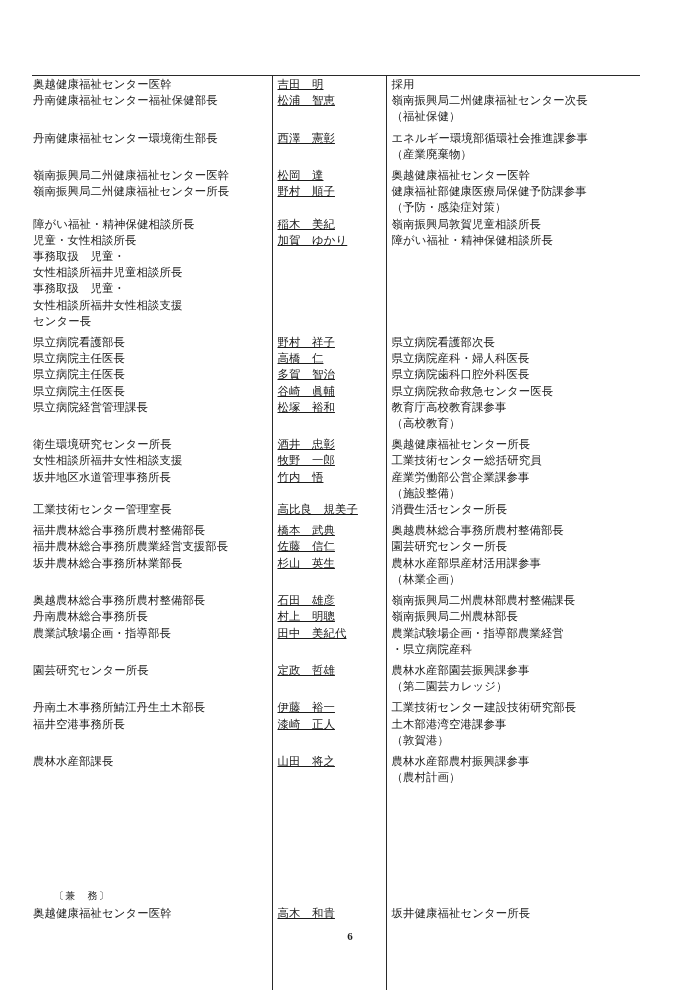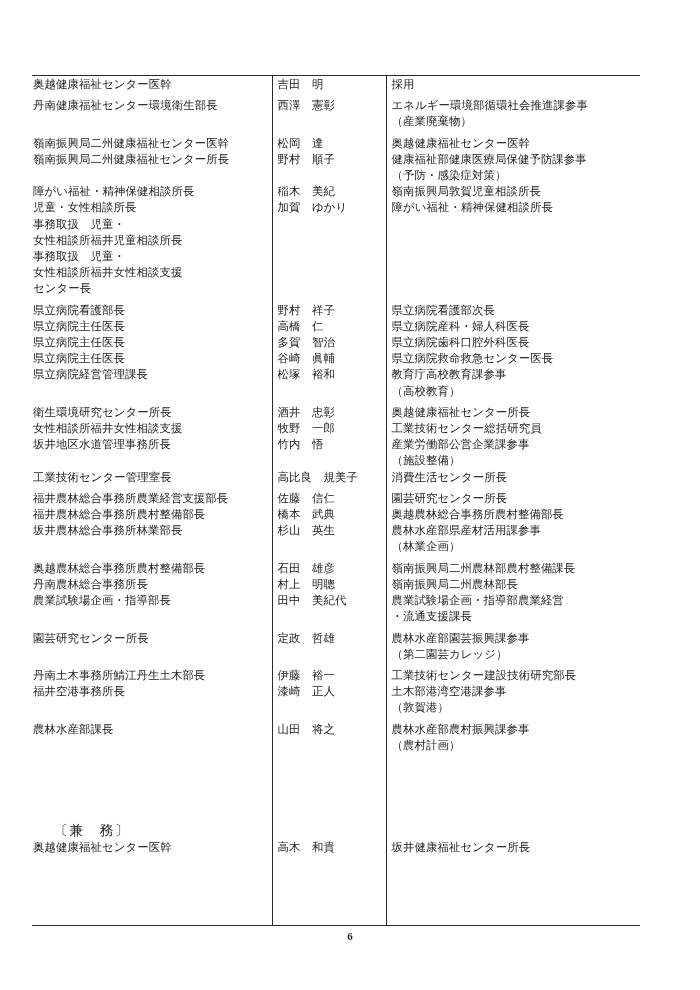--- a/index.html
+++ b/index.html
@@ -33,44 +33,45 @@
     border-bottom: 1px solid #2a2a2a;
     border-collapse: collapse;
     table-layout: fixed;
   }
   .xfer-table td {
     vertical-align: top;
     padding: 0;
     border: 0;
   }
   .col-post      { width: 240px; }
-  .col-name      { width: 114px; border-left: 1px solid #2a2a2a !important; }
+  .col-name      { width: 114px; border-left: 1px solid #2a2a2a !important; text-decoration: underline; }
   .col-prevpost  { width: 254px; border-left: 1px solid #2a2a2a !important; }
 
   .cell {
     font-size: 11.4px;
     line-height: 16.2px;
     letter-spacing: 0.1px;
     white-space: pre-line;
     word-break: keep-all;
   }
   .cell.post      { padding: 0 6px 0 1px; }
   .cell.name      { padding: 0 6px 0 5px; }
   .cell.prevpost  { padding: 0 4px 0 5px; }
 
   
   tr.gap td { height: 9px; }
   tr.gap-sm td { height: 5px; }
   tr.gap-xl td { height: 70px; }
 
   .section-label {
-    font-size: 14px;
+    font-size: 10px;
     line-height: 16.2px;
     padding-left: 22px;
     letter-spacing: 1.2px;
+    margin-top: 33px;
   }
 
   .page-number {
     position: absolute;
     left: 0;
     top: 930px;
     width: 700px;
     text-align: center;
     font-size: 11px;
     font-weight: bold;
@@ -94,20 +95,32 @@
           <td class="col-post">
             <div class="cell post">奥越健康福祉センター医幹</div>
           </td>
           <td class="col-name">
             <div class="cell name">吉田　明</div>
           </td>
           <td class="col-prevpost">
             <div class="cell prevpost">採用</div>
           </td>
         </tr>
+        <tr>
+          <td class="col-post">
+            <div class="cell post">丹南健康福祉センター福祉保健部長</div>
+          </td>
+          <td class="col-name">
+            <div class="cell name">松浦　智恵</div>
+          </td>
+          <td class="col-prevpost">
+            <div class="cell prevpost">嶺南振興局二州健康福祉センター次長
+（福祉保健）</div>
+          </td>
+        </tr>
         <tr class="gap gap-sm">
           <td class="col-post"></td>
           <td class="col-name"></td>
           <td class="col-prevpost"></td>
         </tr>
         <tr>
           <td class="col-post">
             <div class="cell post">丹南健康福祉センター環境衛生部長</div>
           </td>
           <td class="col-name">
@@ -282,38 +295,38 @@
             <div class="cell prevpost">消費生活センター所長</div>
           </td>
         </tr>
         <tr class="gap gap-sm">
           <td class="col-post"></td>
           <td class="col-name"></td>
           <td class="col-prevpost"></td>
         </tr>
         <tr>
           <td class="col-post">
+            <div class="cell post">福井農林総合事務所農村整備部長</div>
+          </td>
+          <td class="col-name">
+            <div class="cell name">橋本　武典</div>
+          </td>
+          <td class="col-prevpost">
+            <div class="cell prevpost">奥越農林総合事務所農村整備部長</div>
+          </td>
+        </tr>
+        <tr>
+          <td class="col-post">
             <div class="cell post">福井農林総合事務所農業経営支援部長</div>
           </td>
           <td class="col-name">
             <div class="cell name">佐藤　信仁</div>
           </td>
           <td class="col-prevpost">
             <div class="cell prevpost">園芸研究センター所長</div>
-          </td>
-        </tr>
-        <tr>
-          <td class="col-post">
-            <div class="cell post">福井農林総合事務所農村整備部長</div>
-          </td>
-          <td class="col-name">
-            <div class="cell name">橋本　武典</div>
-          </td>
-          <td class="col-prevpost">
-            <div class="cell prevpost">奥越農林総合事務所農村整備部長</div>
           </td>
         </tr>
         <tr>
           <td class="col-post">
             <div class="cell post">坂井農林総合事務所林業部長</div>
           </td>
           <td class="col-name">
             <div class="cell name">杉山　英生</div>
           </td>
           <td class="col-prevpost">
@@ -350,21 +363,21 @@
         </tr>
         <tr>
           <td class="col-post">
             <div class="cell post">農業試験場企画・指導部長</div>
           </td>
           <td class="col-name">
             <div class="cell name">田中　美紀代</div>
           </td>
           <td class="col-prevpost">
             <div class="cell prevpost">農業試験場企画・指導部農業経営
-・流通支援課長</div>
+・県立病院産科</div>
           </td>
         </tr>
         <tr class="gap gap-sm">
           <td class="col-post"></td>
           <td class="col-name"></td>
           <td class="col-prevpost"></td>
         </tr>
         <tr>
           <td class="col-post">
             <div class="cell post">園芸研究センター所長</div>

